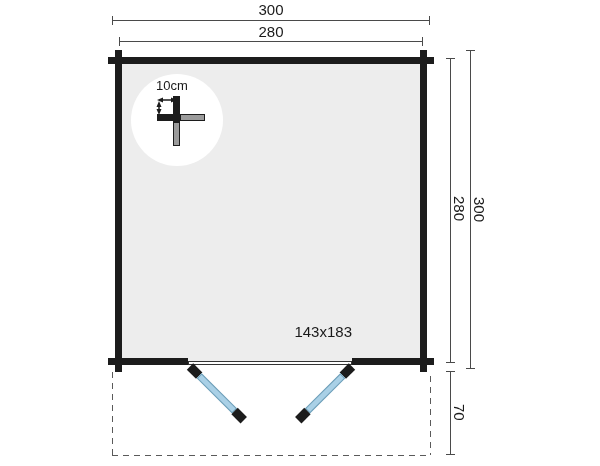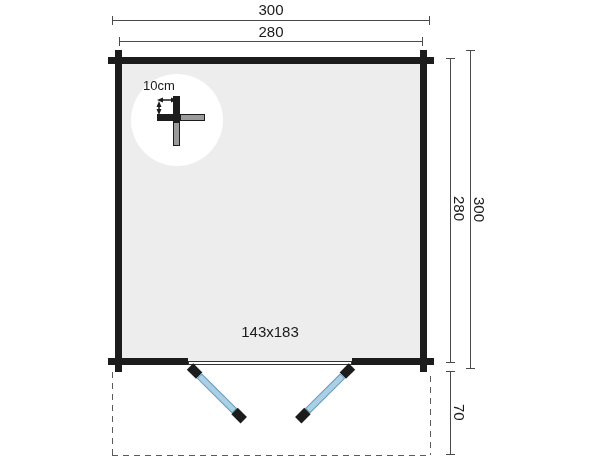--- a/index.html
+++ b/index.html
@@ -28,21 +28,21 @@
   .dash-h{height:1px;background:repeating-linear-gradient(to right,var(--dash) 0 6px,transparent 6px 11px);}
 
   
   .threshold{background:#fff;border:1px solid #333;}
   .leaf{display:flex;align-items:center;transform-origin:left center;}
   .leaf .stub{width:13px;height:9px;background:var(--wall);}
   .leaf .panel{width:50px;height:7px;background:var(--door);border:1px solid var(--door-edge);}
 
   
   .detail-circle{width:92px;height:92px;border-radius:50%;background:#fff;}
-  .detail-label{font-size:13px;line-height:13px;color:var(--text);text-align:left;}
+  .detail-label{font-size:13px;line-height:13px;color:var(--text);text-align:center;}
   .bar-black{background:var(--wall);}
   .bar-gray{background:var(--log-end);border:1px solid var(--wall);}
 </style>
 </head>
 <body>
 
 <div class="stage">
 
   <div class="abs dim-label" style="left:112px;top:2px;width:318px;">300</div>
   <div class="abs dim-h" style="left:112px;top:20px;width:318px;"></div>
@@ -59,21 +59,21 @@
   <div class="abs wall" style="left:108px;top:57px;width:326px;height:7px;"></div>
   <div class="abs wall" style="left:115px;top:50px;width:7px;height:322px;"></div>
   <div class="abs wall" style="left:420px;top:50px;width:7px;height:322px;"></div>
   <div class="abs wall" style="left:108px;top:358px;width:80px;height:7px;"></div>
   <div class="abs wall" style="left:352px;top:358px;width:82px;height:7px;"></div>
 
   <div class="abs dash-v" style="left:112px;top:372px;height:83px;"></div>
   <div class="abs dash-v" style="left:430px;top:376px;height:79px;"></div>
   <div class="abs dash-h" style="left:112px;top:455px;width:319px;"></div>
 
-  <div class="abs dim-label" style="left:188px;top:324px;width:164px;">143x183</div>
+  <div class="abs dim-label" style="left:188px;top:324px;width:164px;text-align:right;">143x183</div>
   <div class="abs threshold" style="left:188px;top:361px;width:164px;height:4px;"></div>
 
   <div class="abs leaf" style="left:190px;top:362px;transform:rotate(45deg);">
     <span class="stub"></span>
     <span class="panel"></span>
     <span class="stub"></span>
   </div>
   <div class="abs leaf" style="left:352px;top:362px;transform:rotate(135deg);">
     <span class="stub"></span>
     <span class="panel"></span>

